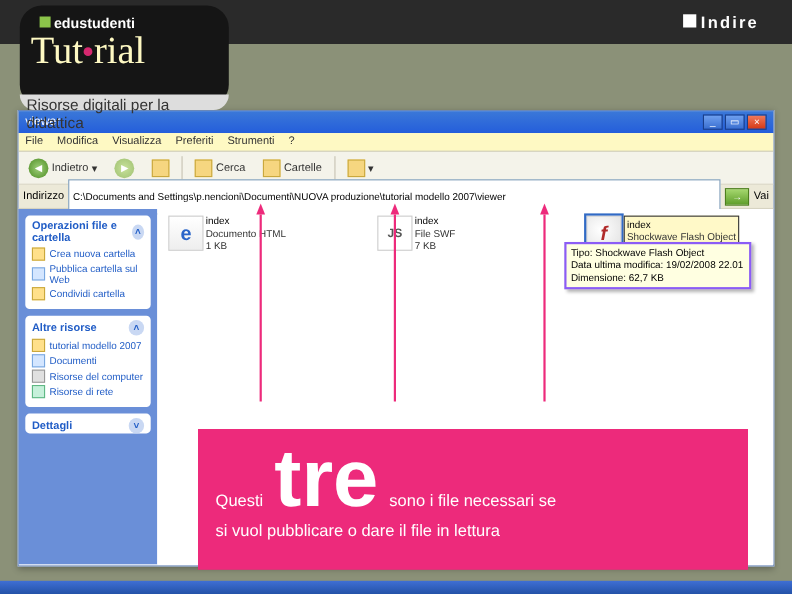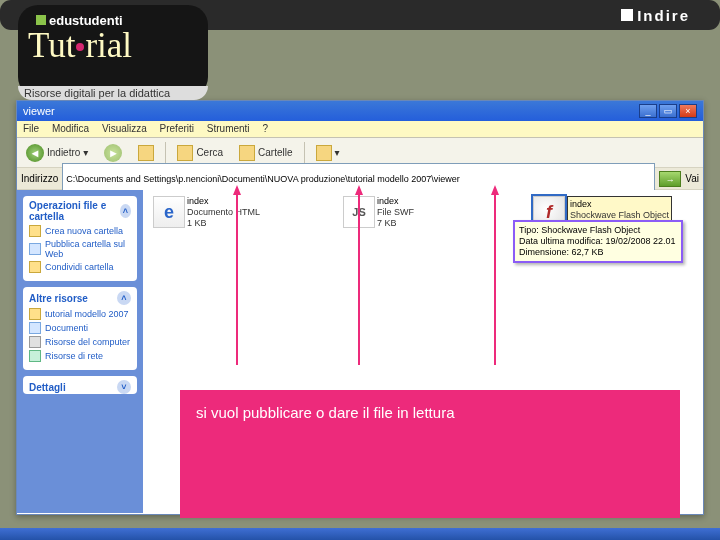--- a/index.html
+++ b/index.html
@@ -1,26 +1,26 @@
 <!DOCTYPE html>
 <html><head>
 <meta charset="utf-8">
 <style>
   * { box-sizing: border-box; margin: 0; padding: 0; }
   body { width: 720px; height: 540px; font-family: Tahoma, Arial, sans-serif; font-size: 11px; background: #8b9178; overflow: hidden; position: relative; }
-  .topbar { height: 30px; background: #2a2a2a; display: flex; align-items: center; justify-content: flex-end; padding: 0 30px; border-radius: 11px; }
+  .topbar { height: 40px; background: #2a2a2a; display: flex; align-items: center; justify-content: flex-end; padding: 0 30px; }
   .indice { color: #fff; font-size: 15px; font-weight: bold; letter-spacing: 2px; position: relative; }
   .indice::before { content: ""; display: inline-block; width: 12px; height: 12px; background:
     linear-gradient(#fff,#fff); margin-right: 4px; }
   .logo-block { position: absolute; top: 5px; left: 18px; width: 190px; height: 92px; background: #151515; border-radius: 20px; z-index: 5; padding: 6px 10px; }
   .edu-brand { color: #fff; font-size: 13px; font-weight: bold; margin: 2px 0 0 8px; }
   .edu-brand .sq { display:inline-block; width:10px; height:10px; background:#8bc34a; margin-right:3px; }
   .tutorial-word { font-family: Georgia, serif; font-size: 35px; color: #fef9c3; font-weight: normal; margin-top: -2px; }
   .tutorial-word .dot { display:inline-block; width:8px; height:8px; border-radius:50%; background:#d6286f; margin: 0 1px 6px 1px; }
-  .subtitle-strip { position:absolute; top:86px; left:18px; height:14px; width:190px; background:#ddd; color:#333; font-size:11px; padding:1px 6px; border-radius:0 0 20px 20px; z-index:6; }
+  .subtitle-strip { position:absolute; top:86px; left:18px; height:14px; width:190px; background:#ddd; color:#333; font-size:14px; padding:1px 6px; border-radius:0 0 20px 20px; z-index:6; }
 
   .window { position: absolute; top: 100px; left: 16px; width: 688px; height: 415px; background: #fff; border: 1px solid #6a88b8; box-shadow: 0 2px 6px rgba(0,0,0,.3); }
   .win-title { height: 20px; background: linear-gradient(#3b78d8,#245edb); color:#fff; font-size:11px; padding:3px 6px; display:flex; align-items:center; }
   .win-title .spacer { flex:1; }
   .winbtn { width:18px; height:14px; margin-left:2px; border:1px solid #1a3e8a; background:linear-gradient(#6fa0f0,#3a6fd0); font-size:9px; color:#fff; text-align:center; line-height:12px; }
   .winbtn.close { background:linear-gradient(#f07a5c,#d43a17); }
   .menubar { height:17px; background:#fef9c3; border-bottom:1px solid #c5c2b2; font-size:10px; padding:2px 6px; color:#333; }
   .menubar span { margin-right:10px; }
   .toolbar { height:30px; background:#f4f3ea; border-bottom:1px solid #d6d3c1; display:flex; align-items:center; padding:0 4px; font-size:10px; color:#333; gap:6px; }
   .tbtn { display:flex; align-items:center; gap:3px; padding:2px 4px; border:1px solid transparent; }
@@ -212,16 +212,21 @@
       </div>
     </div>
   </div>
 </div>
 
 <div class="arrow a1"></div>
 <div class="arrow a2"></div>
 <div class="arrow a3"></div>
 
 <div class="callout">
+  <div class="line1">
+    <span class="small">Questi</span>
+    <span class="big">tre</span>
+    <span class="small">sono i file necessari se</span>
+  </div>
   <div class="line2">si vuol pubblicare o dare il file in lettura</div>
 </div>
 
 <div class="bottom-bar"></div>
 
 </body></html>

